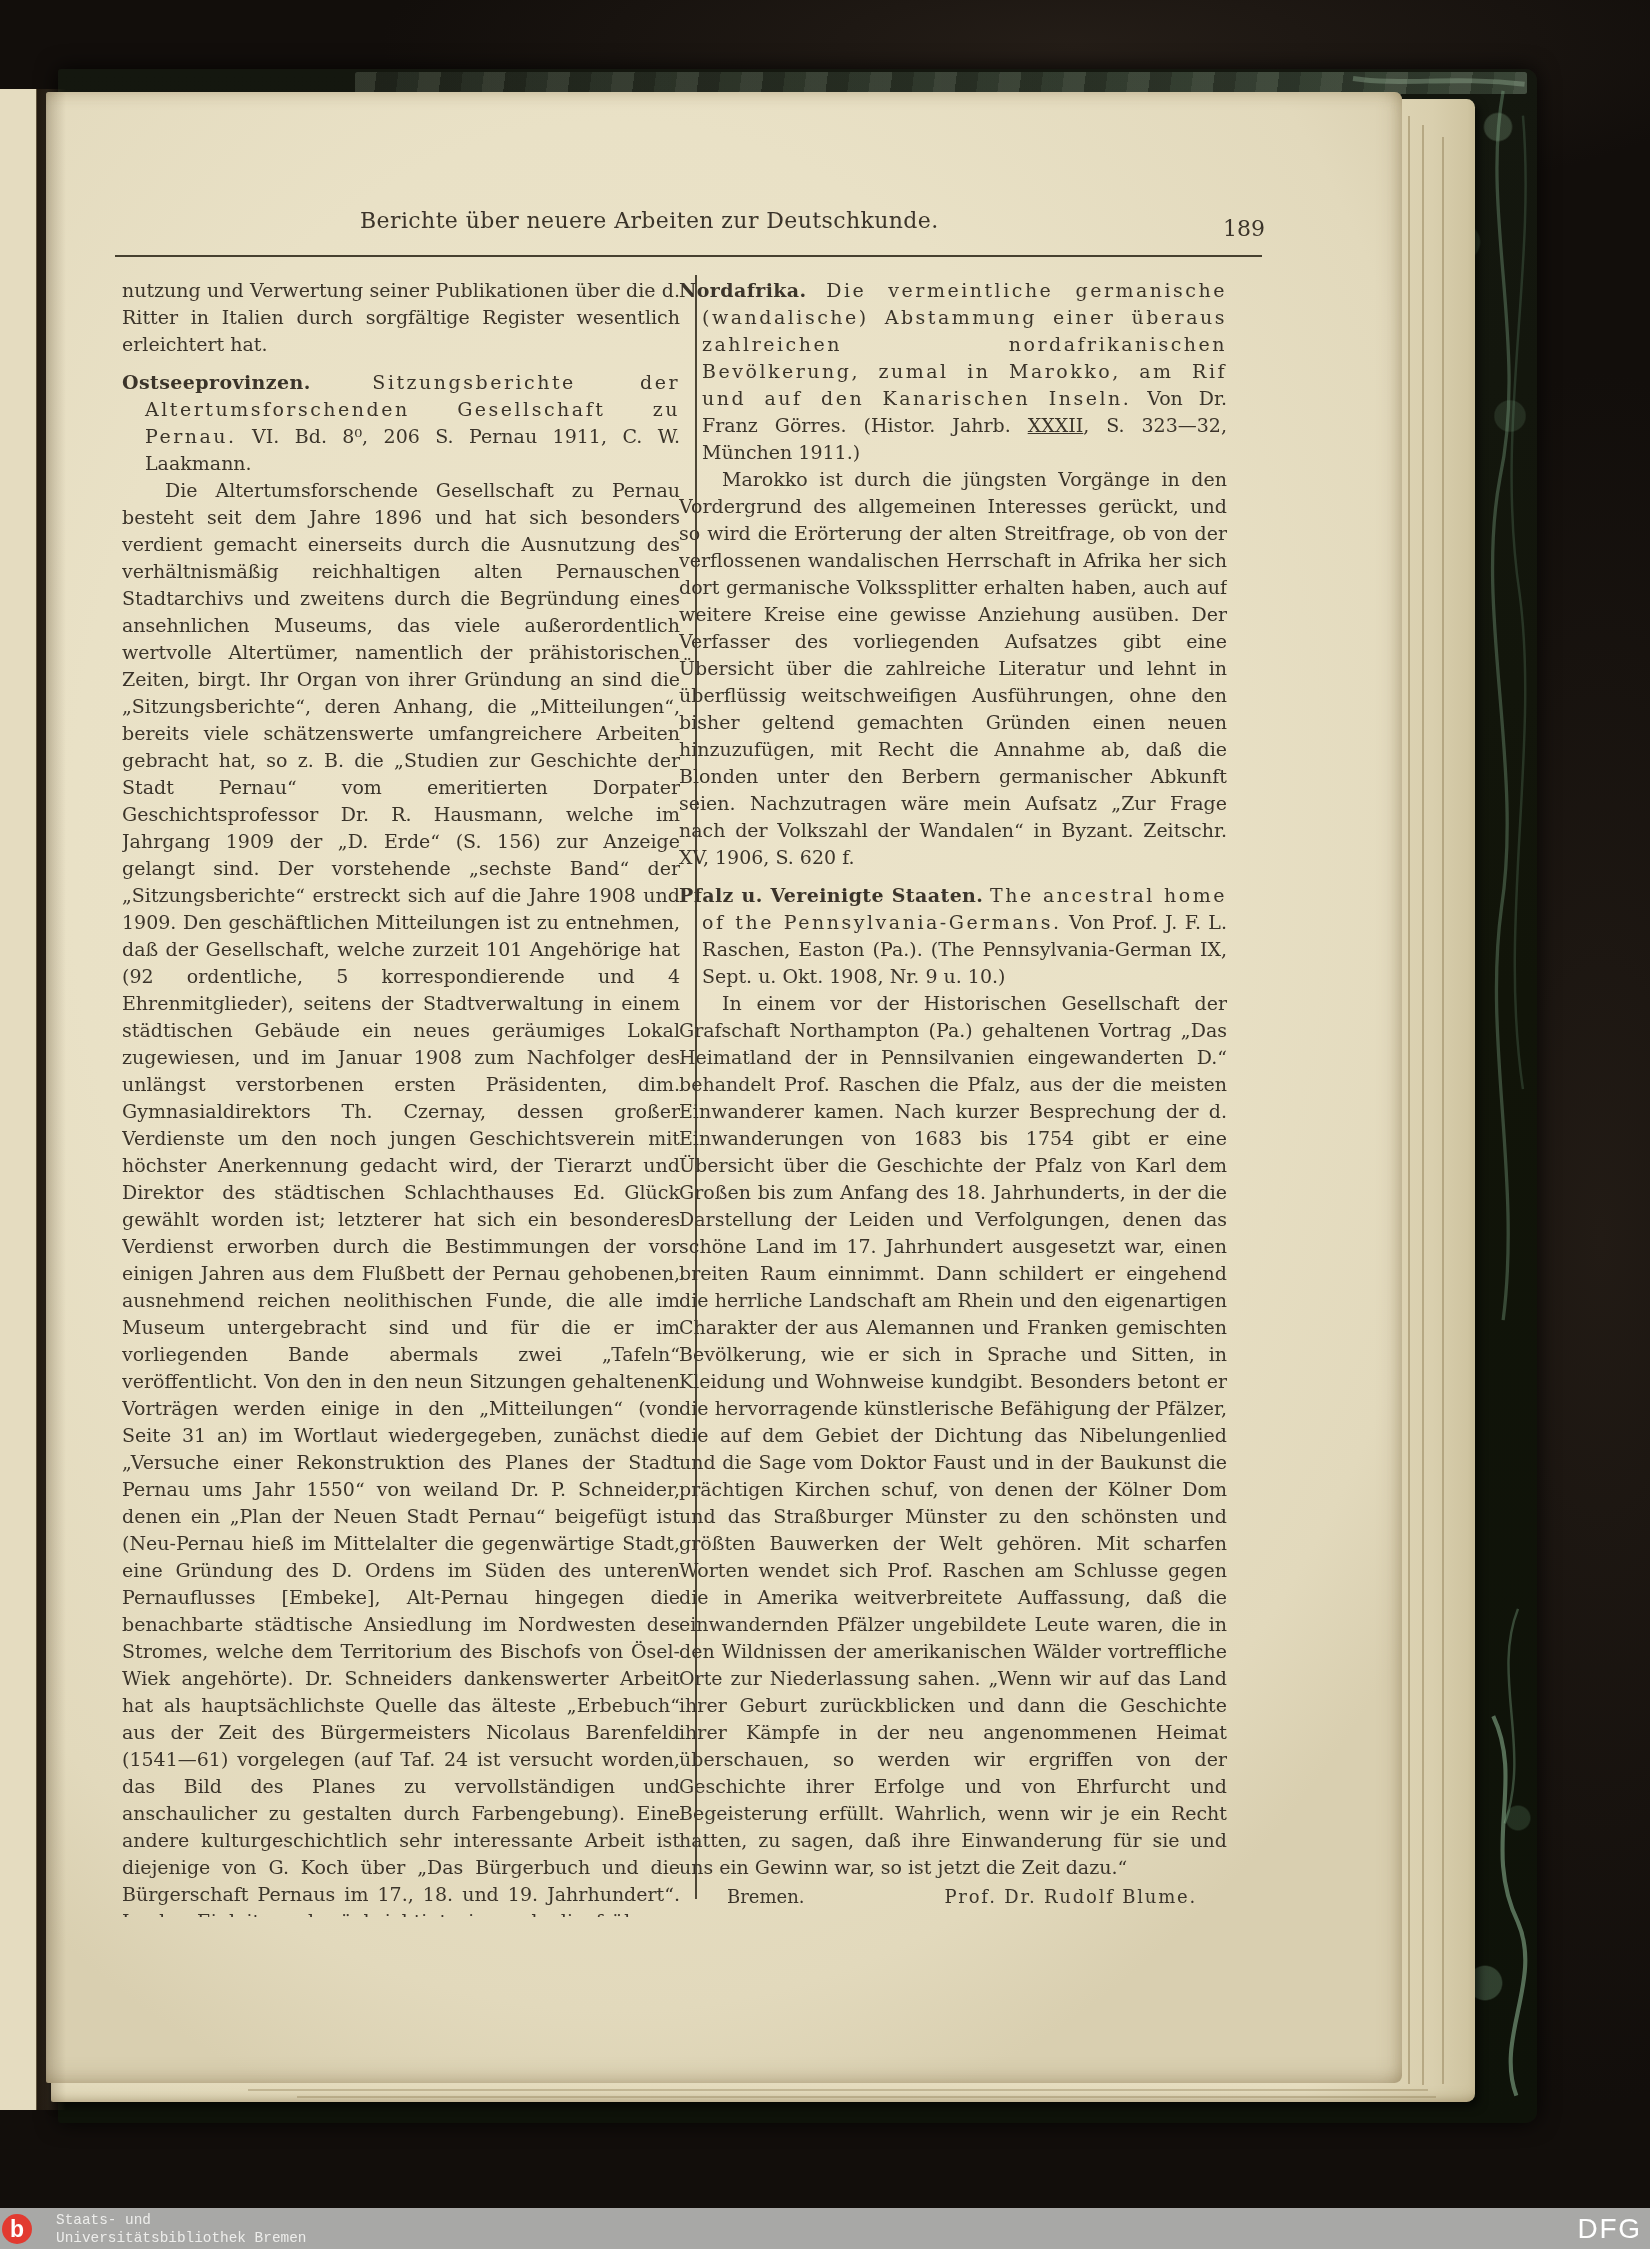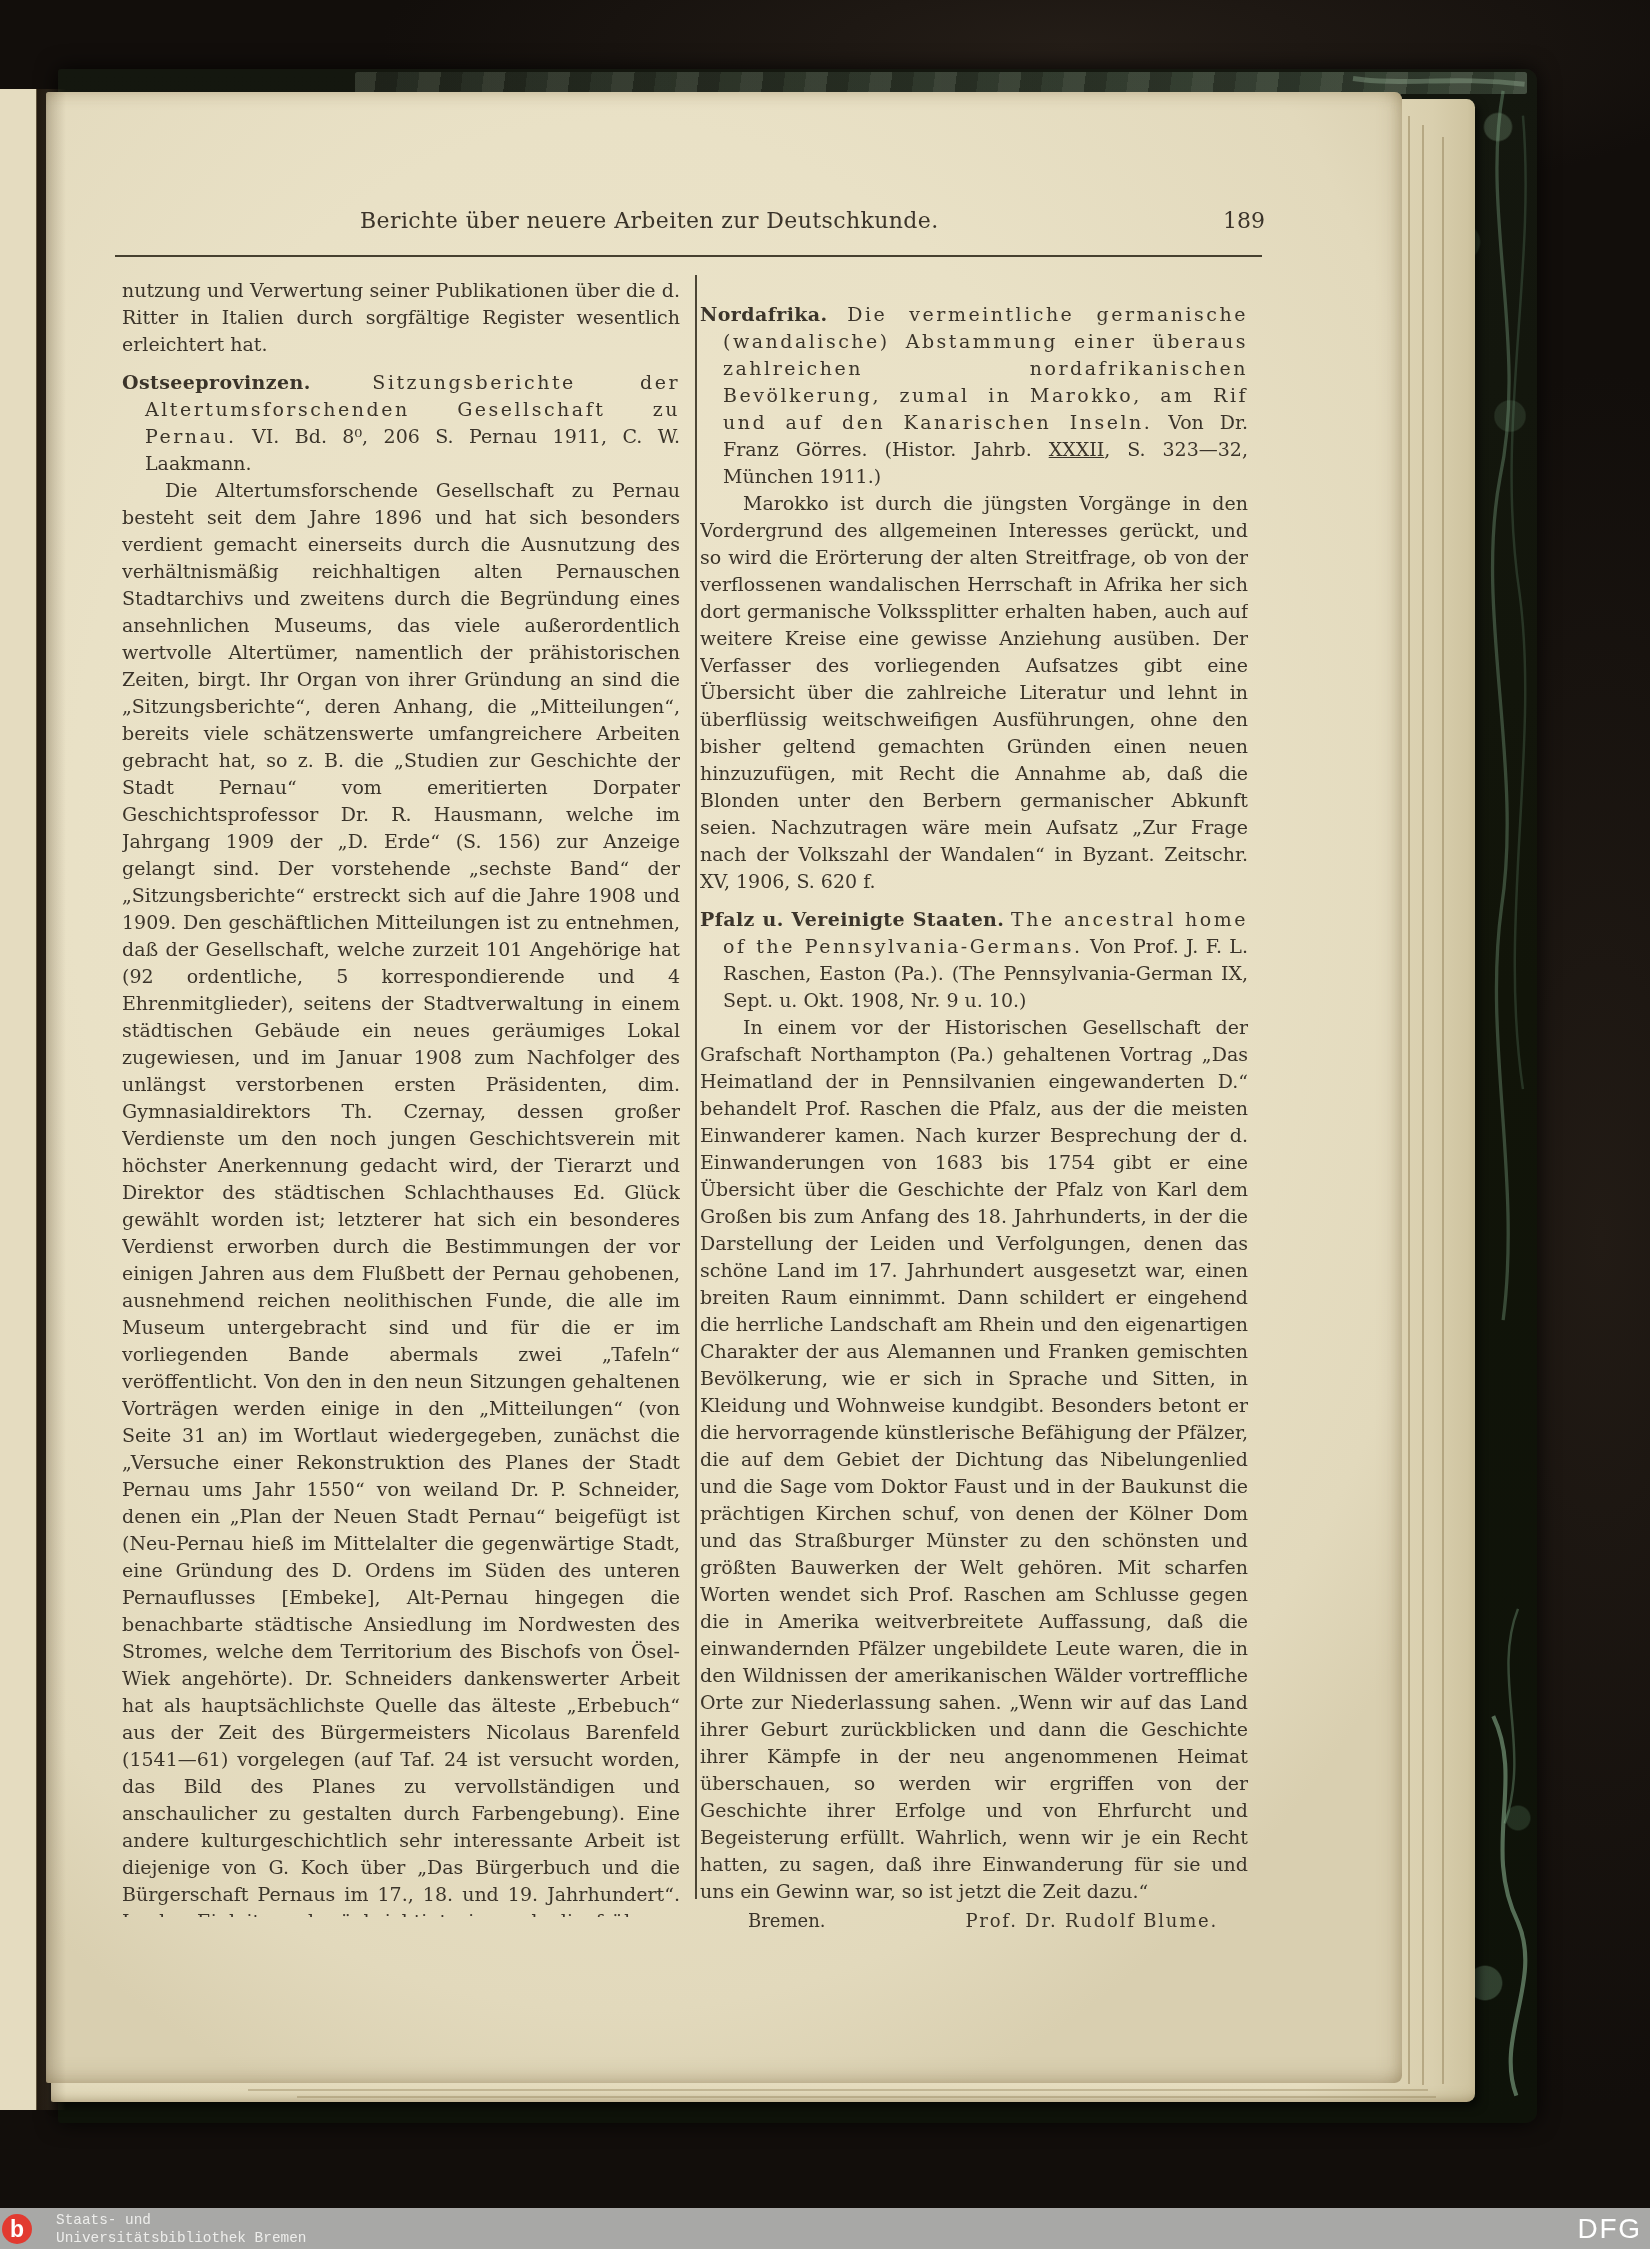--- a/index.html
+++ b/index.html
@@ -56,28 +56,28 @@
     background:
       radial-gradient(ellipse 990px 1320px at 42% 38%, #ece4cb 0%, #e9e1c6 55%, #e2d9bc 88%, #d9cfb0 100%);
     border-radius:2.5px 7.4px 7.4px 2.5px;
     box-shadow:inset -13.2px 0 21.5px -13.2px rgba(125,105,65,.55), inset 0 -15px 21.5px -15px rgba(125,105,65,.5), inset 0 11.6px 18px -13.2px rgba(125,105,65,.4);
     z-index:5;
     color:#3b342a;
   }
   
   .head-title{position:absolute;top:116px;left:314px;width:528px;text-align:center;
     font-size:22px;letter-spacing:0.4px;white-space:nowrap;}
-  .page-num{position:absolute;top:116px;left:1130px;width:89px;text-align:right;font-size:22px;}
+  .page-num{position:absolute;top:124px;left:1130px;width:89px;text-align:right;font-size:22px;}
   .head-rule{position:absolute;left:69px;top:163px;width:1147px;height:1.7px;background:#46402f;}
   .col-rule{position:absolute;left:649px;top:183px;width:1.7px;height:1624px;background:#4c4636;}
   
   .col{position:absolute;top:185px;height:1640px;overflow:hidden;
     font-size:19px;line-height:27px;text-align:justify;hyphens:auto;-webkit-hyphens:auto;}
   .col-left{left:76px;width:558px;}
-  .col-right{left:654px;width:548px;margin-top:24px;}
+  .col-right{left:633px;width:548px;}
   .col p{margin:0;}
   .indent{text-indent:43px;}
   .entry-head{padding-left:23px;text-indent:-23px;margin-top:10.7px !important;}
   .keyword{font-weight:bold;letter-spacing:0.4px;}
   .sperr{letter-spacing:2.5px;}
   .vol-underline{text-decoration:underline;}
   .sig{display:flex;justify-content:space-between;align-items:baseline;
     padding:0.8px 30px 0 48px;margin:1.7px 0 7.4px;font-size:18px;}
   .sig .name{letter-spacing:1.8px;}
   

